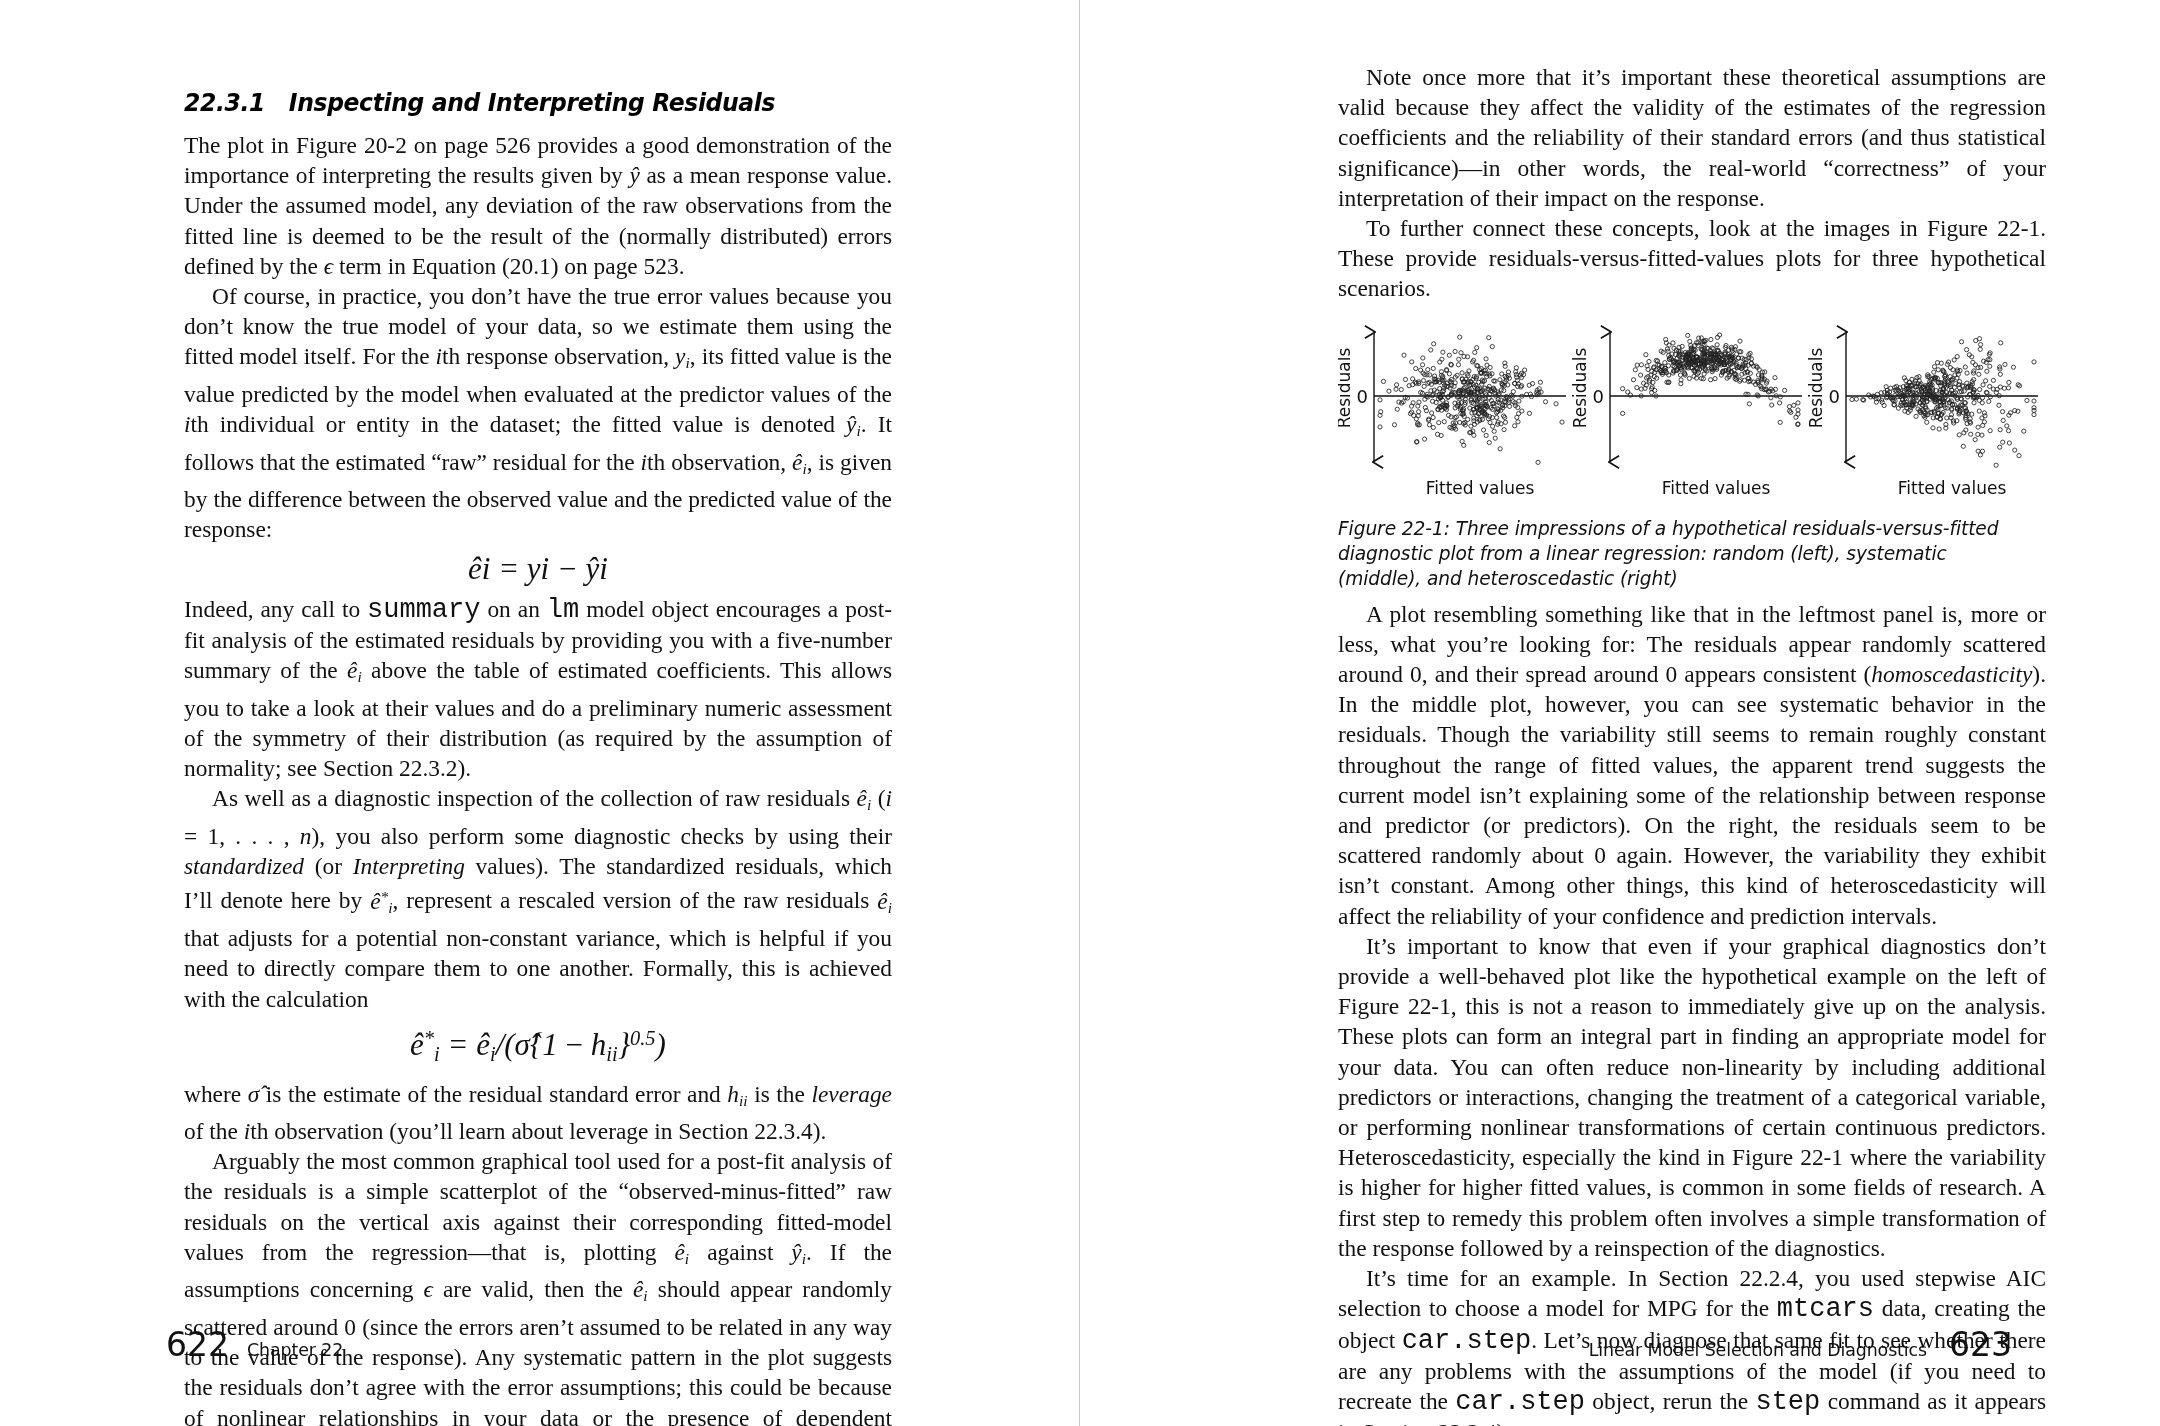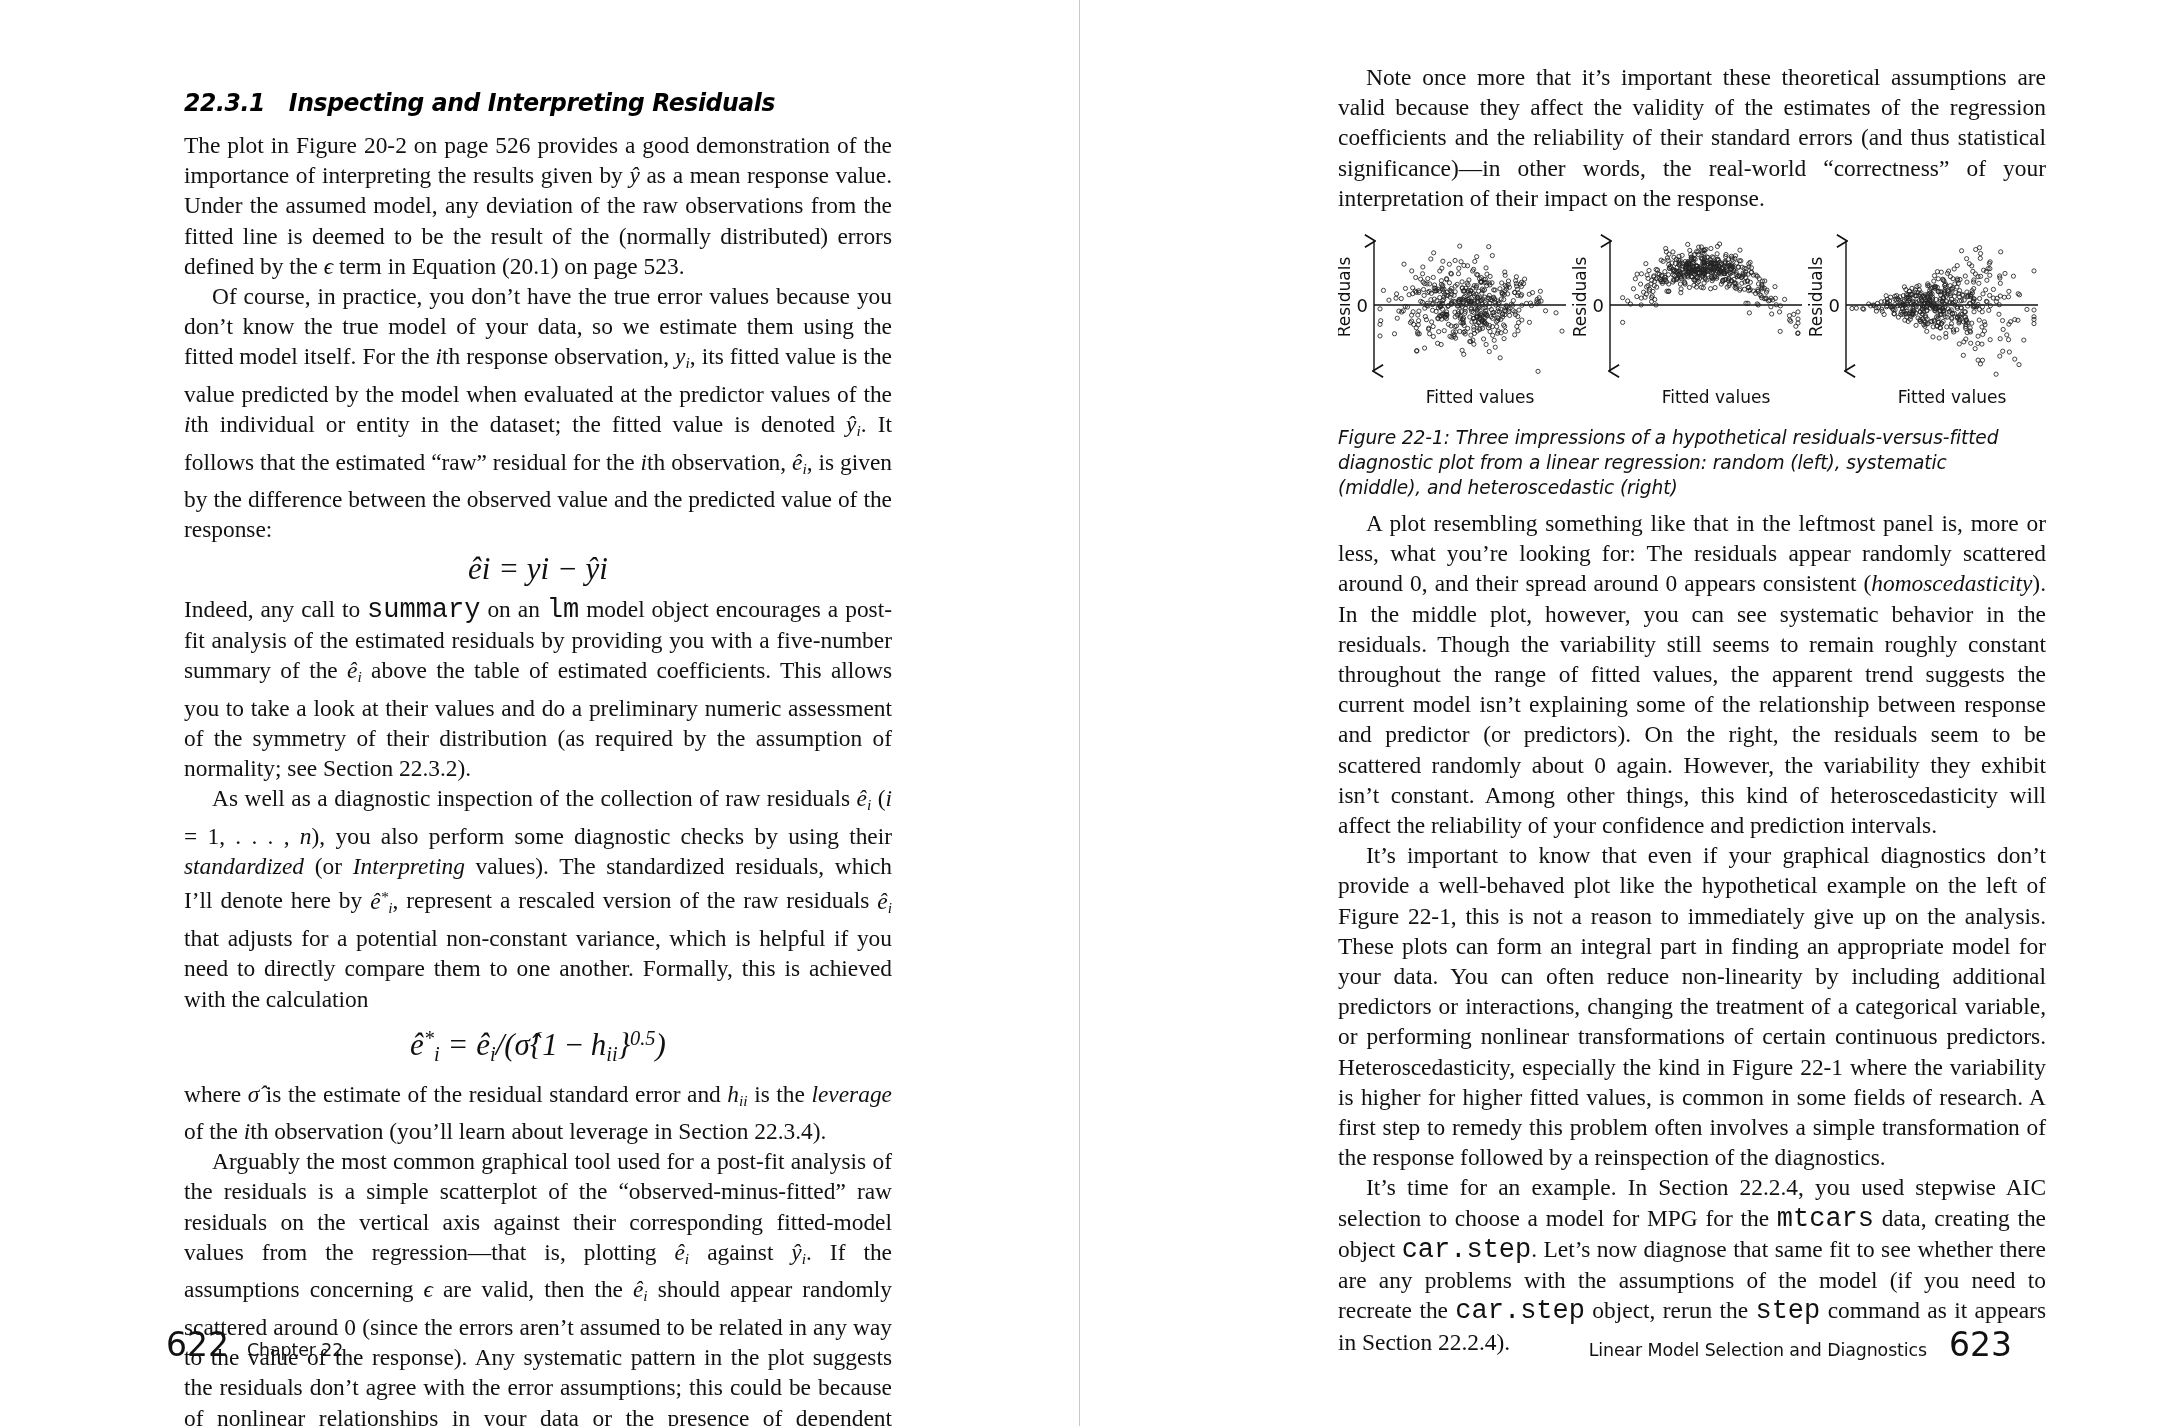--- a/index.html
+++ b/index.html
@@ -195,20 +195,21 @@
     </div>
   </div>
 
   <div class="gutter"></div>
 
   <div class="page right">
     <div class="col">
 
       <p class="ind">Note once more that it’s important these theoretical assumptions are valid because they affect the validity of the estimates of the regression coefficients and the reliability of their standard errors (and thus statistical significance)—in other words, the real-world “correctness” of your interpretation of their impact on the response.</p>
 
+      <p class="ind">To further connect these concepts, look at the images in Figure 22-1. These provide residuals-versus-fitted-values plots for three hypothetical scenarios.</p>
 
       <div class="figure">
         <svg class="fig-plots" viewBox="0 0 708 190" width="708" height="190">
           <defs>
             <marker id="arrU" markerWidth="10" markerHeight="10" refX="5" refY="1.5" orient="auto">
               <path d="M0.6,8 L5,0.6 L9.4,8" fill="none" stroke="#111" stroke-width="1.3"></path>
             </marker>
             <marker id="arrD" markerWidth="10" markerHeight="10" refX="5" refY="8.5" orient="auto">
               <path d="M0.6,2 L5,9.4 L9.4,2" fill="none" stroke="#111" stroke-width="1.3"></path>
             </marker>

